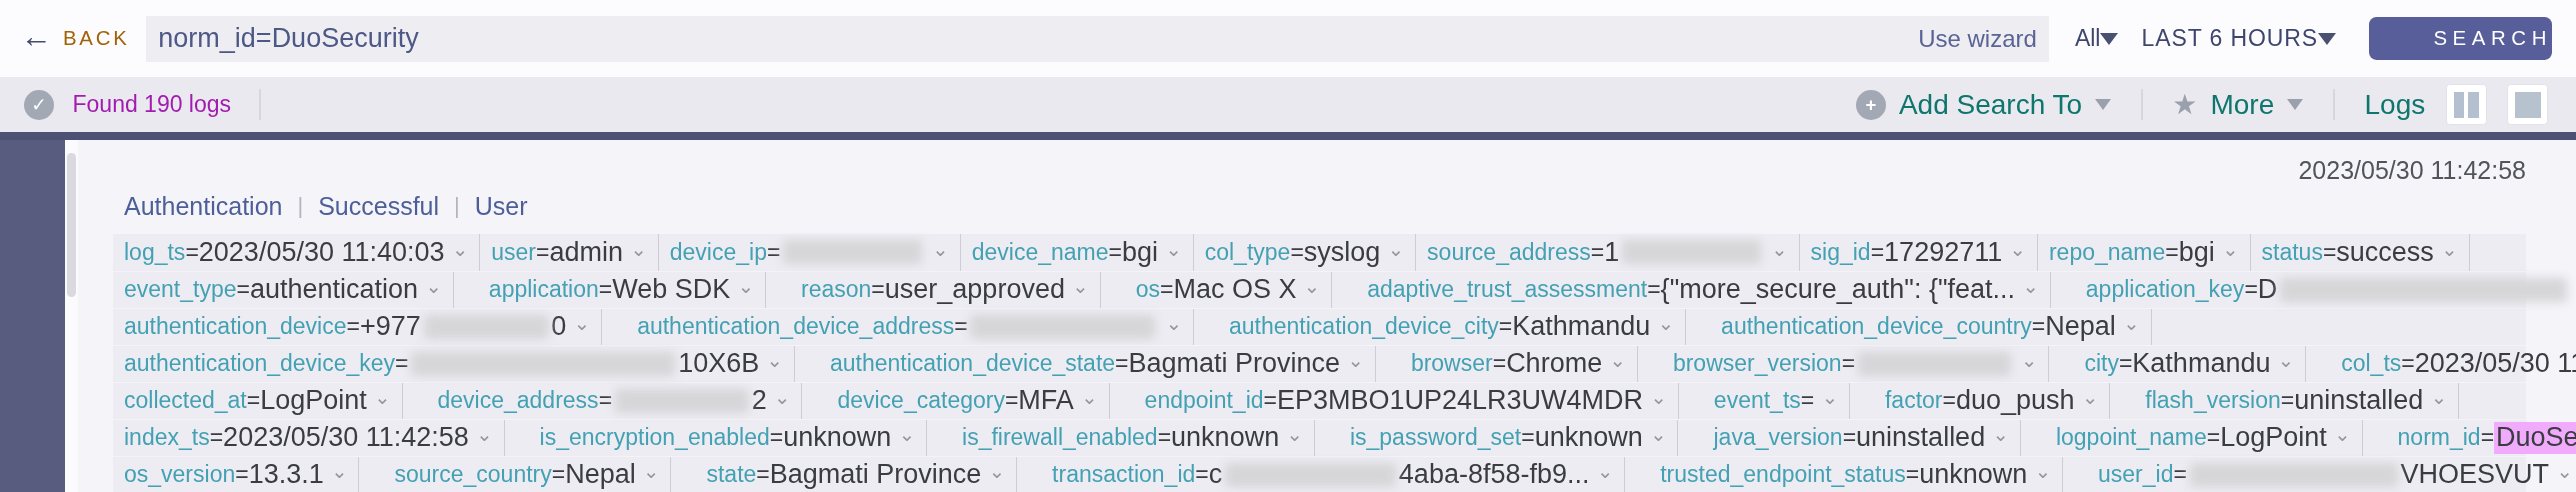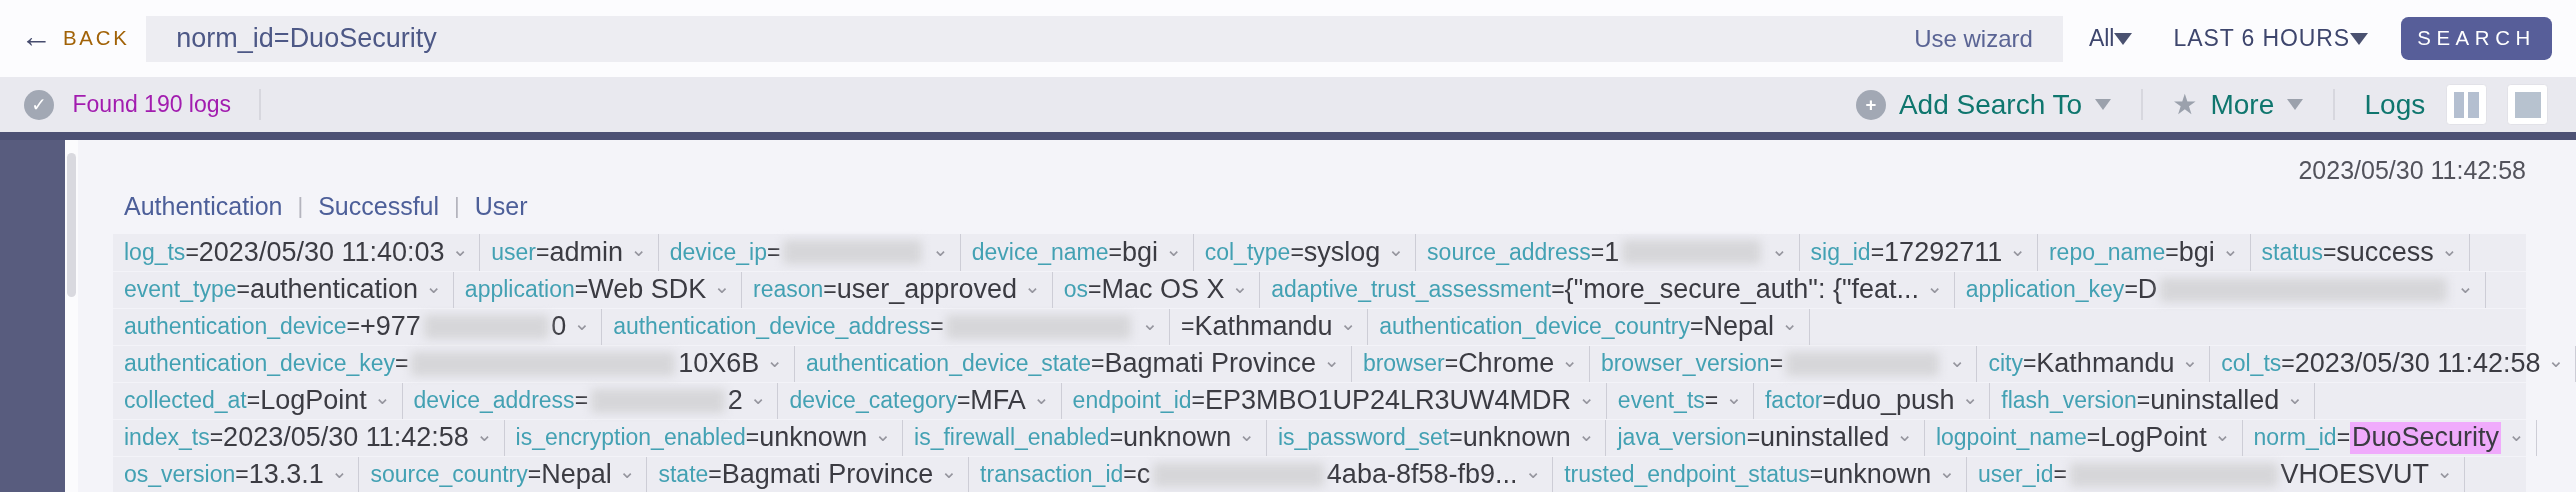--- a/index.html
+++ b/index.html
@@ -5,33 +5,33 @@
   * { margin:0; padding:0; box-sizing:border-box; }
   html,body { width:2576px; height:493px; overflow:hidden; background:#f4f4f9;
     font-family:"Liberation Sans","DejaVu Sans",sans-serif; }
   .app { width:2576px; height:493px; display:flex; flex-direction:column; }
 
   
   .topbar { height:81px; background:#fcfcfe; display:flex; align-items:center; padding:0 24px 0 20.4px; }
   .back { display:flex; align-items:center; gap:11px; cursor:pointer; margin-right:16.7px; }
   .back-arrow { font-size:31.5px; color:#464c6e; font-weight:bold; line-height:1; transform:translateY(-1.9px); }
   .back-label { font-size:20.4px; letter-spacing:2.8px; color:#a16207; }
-  .searchbox { flex:1; height:46px; background:#ededf2; display:flex; align-items:center; padding:0 30px; }
+  .searchbox { flex:1; height:46px; background:#ededf2; display:flex; align-items:center; padding:0 12px; }
   .searchbox input { flex:1; border:none; outline:none; background:transparent; font-size:27px; color:#4d5886;
     font-family:inherit; }
   .use-wizard { font-size:24px; color:#5a6494; cursor:pointer; white-space:nowrap; }
   .dd { display:flex; align-items:center; cursor:pointer; white-space:nowrap; }
   .dd-label { font-size:23px; color:#3e466d; }
   .caret { width:0; height:0; border-left:9.3px solid transparent; border-right:9.3px solid transparent;
     border-top:12px solid #4a5170; }
   .dd-all { margin-left:26px; }
-  .dd-time { margin-left:41px; }
+  .dd-time { margin-left:23px; }
   .dd-time .dd-label { letter-spacing:0.9px; }
-  .search-btn { margin-left:33px; width:151px; height:43px; background:#575e99; color:#fff; border:none;
-    border-radius:7.4px; font-size:20.4px; letter-spacing:5.6px; cursor:pointer; font-family:inherit; }
+  .search-btn { margin-left:33px; width:183px; height:43px; background:#575e99; color:#fff; border:none;
+    border-radius:7.4px; font-size:20.4px; letter-spacing:5.6px; cursor:pointer; font-family:inherit;text-align:right; }
 
   
   .toolbar { height:57px; background:#e9e9ef; display:flex; align-items:center; justify-content:space-between;
     padding:0 28px 0 24px; }
   .tb-left { display:flex; align-items:center; gap:18.5px; height:100%; }
   .circle-ic { width:30px; height:30px; border-radius:50%; background:#a2a8b4; color:#fff; display:flex;
     align-items:center; justify-content:center; font-size:18.5px; font-weight:bold; }
   .found-text { font-size:23px; color:#a21caf; }
   .vdiv { width:1.9px; height:31.5px; background:#d7d7de; margin:0 9.3px; }
   .tb-right { display:flex; align-items:center; gap:20.4px; }
@@ -54,21 +54,21 @@
   .scroll-thumb { width:9.3px; height:144px; background:#d9d9df; border-radius:4.6px; margin:13px auto 0; }
   .main { flex:1; padding:9.3px 50px 0 46px; min-width:0;text-align:right; }
 
   .log-ts { font-size:25px; color:#53535c; margin-top:7.4px; }
   .log-tags { display:flex; align-items:center; gap:15px; margin-top:6.5px; }
   .tag { font-size:25px; color:#4d5f99; cursor:pointer; }
   .tag-sep { color:#b4b4be; font-size:22px; }
 
   .kv-block { margin-top:13px; margin-left:-11px; background:#ececf2; }
   .kv-row { height:37px; display:flex; align-items:center; white-space:nowrap; }
-  .kv-row + .kv-row { border-top:1.9px solid #f3f3f8; }
+  .kv-row + .kv-row { border-top:1.9px solid #f3f3f8;gap:24px; }
   .pair { display:flex; align-items:center; padding:0 11px; height:100%; border-right:1.9px solid #cdcdd6;
     cursor:pointer; }
   .k { font-size:23px; color:#43a1b3; }
   .eq { font-size:23px; color:#3b3b42; }
   .v { font-size:27px; color:#3b3b42; }
   .v.hl { background:#f0abfc; padding:0.9px 1.9px; }
   .blur { display:inline-block; height:24px; background:#d6d6d9; border-radius:3.7px; filter:blur(4.6px);
     vertical-align:middle; margin:0 2.8px; }
   .chev { font-size:19.5px; color:#95959e; margin-left:7.4px; line-height:1; transform:translateY(-2.8px); }
 </style>
@@ -249,20 +249,21 @@
               <span class="v">0</span>
               <span class="chev">⌄</span>
             </div>
             <div class="pair">
               <span class="k">authentication_device_address</span>
               <span class="eq">=</span>
               <span class="blur" style="width: 185px;"></span>
               <span class="chev">⌄</span>
             </div>
             <div class="pair">
+              <span class="k">authentication_device_city</span>
               <span class="eq">=</span>
               <span class="v">Kathmandu</span>
               <span class="chev">⌄</span>
             </div>
             <div class="pair">
               <span class="k">authentication_device_country</span>
               <span class="eq">=</span>
               <span class="v">Nepal</span>
               <span class="chev">⌄</span>
             </div>

